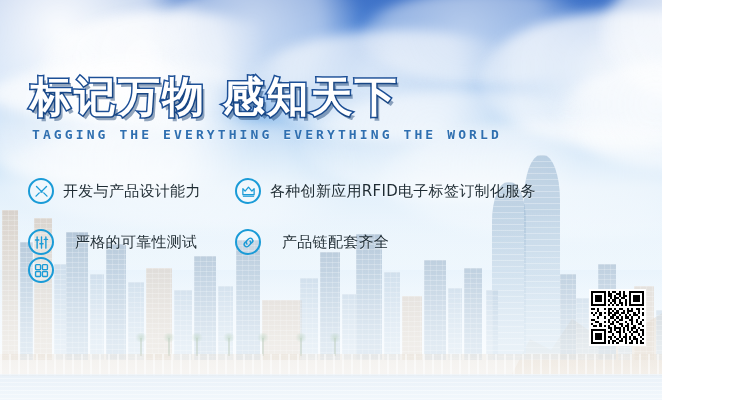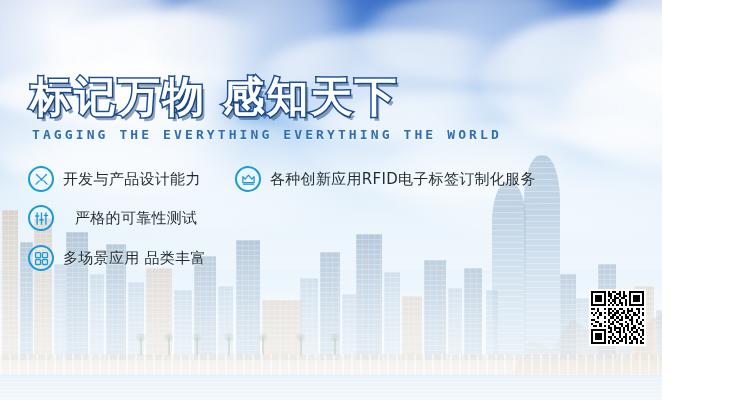--- a/index.html
+++ b/index.html
@@ -139,25 +139,26 @@
     font-family:"DejaVu Sans Mono","Liberation Mono",monospace;
   }
 
   
   .features{
     position:absolute;left:0;top:166px;width:750px;height:112px;
   }
   .feat{
     position:absolute;display:flex;align-items:center;gap:9px;
     white-space:nowrap;
+    margin-top:12px;
   }
   .col-l{left:28px;}
   .col-r{left:235px;align-items:center;}
   .r1{top:0px;}
-  .r2{top:39px;gap:21px;}
+  .r2{top:51px;gap:21px;}
   .r3{top:79px;}
 
   .ico{
     width:26px;height:26px;flex:0 0 26px;
     border-radius:50%;
     border:2px solid #1a9bd7;
     background:rgba(255,255,255,.22);
     display:flex;align-items:center;justify-content:center;
   }
   .ico svg{display:block;}
@@ -276,33 +277,41 @@
 
     <div class="feat col-l r3">
       <span class="ico">
         <svg width="15" height="15" viewBox="0 0 24 24" fill="none" stroke="#1a9bd7" stroke-width="2.2">
           <rect x="2.5" y="2.5" width="8" height="8" rx="1.4"></rect>
           <rect x="13.5" y="2.5" width="8" height="8" rx="1.4"></rect>
           <rect x="2.5" y="13.5" width="8" height="8" rx="1.4"></rect>
           <rect x="13.5" y="13.5" width="8" height="8" rx="1.4"></rect>
         </svg>
       </span>
-      <span class="feat-label">多场景应用  品类丰富</span>
     </div>
 
     <div class="feat col-r r1">
       <span class="ico">
         <svg width="15" height="15" viewBox="0 0 24 24" fill="none" stroke="#1a9bd7" stroke-width="2" stroke-linejoin="round">
           <path d="M3 7.5l3.6 4L12 5l5.4 6.5L21 7.5V17H3z"></path>
           <path d="M3 19.5h18"></path>
         </svg>
       </span>
       <span class="feat-label">各种创新应用RFID电子标签订制化服务</span>
     </div>
 
+    <div class="feat col-r r2">
+      <span class="ico">
+        <svg width="15" height="15" viewBox="0 0 24 24" fill="none" stroke="#1a9bd7" stroke-width="2.2" stroke-linecap="round">
+          <path d="M9.5 14.5a4 4 0 0 1 0-5.6l3-3a4 4 0 0 1 5.6 5.6l-1.4 1.4"></path>
+          <path d="M14.5 9.5a4 4 0 0 1 0 5.6l-3 3a4 4 0 0 1-5.6-5.6l1.4-1.4"></path>
+        </svg>
+      </span>
+      <span class="feat-label">产品链配套齐全</span>
+    </div>
 
 
   </div>
 
   <div class="qr">
     <svg viewBox="0 0 25 25" shape-rendering="crispEdges">
       <rect width="25" height="25" fill="#ffffff"></rect>
       <g fill="#000000">
 
         <rect x="0" y="0" width="7" height="1"></rect>

